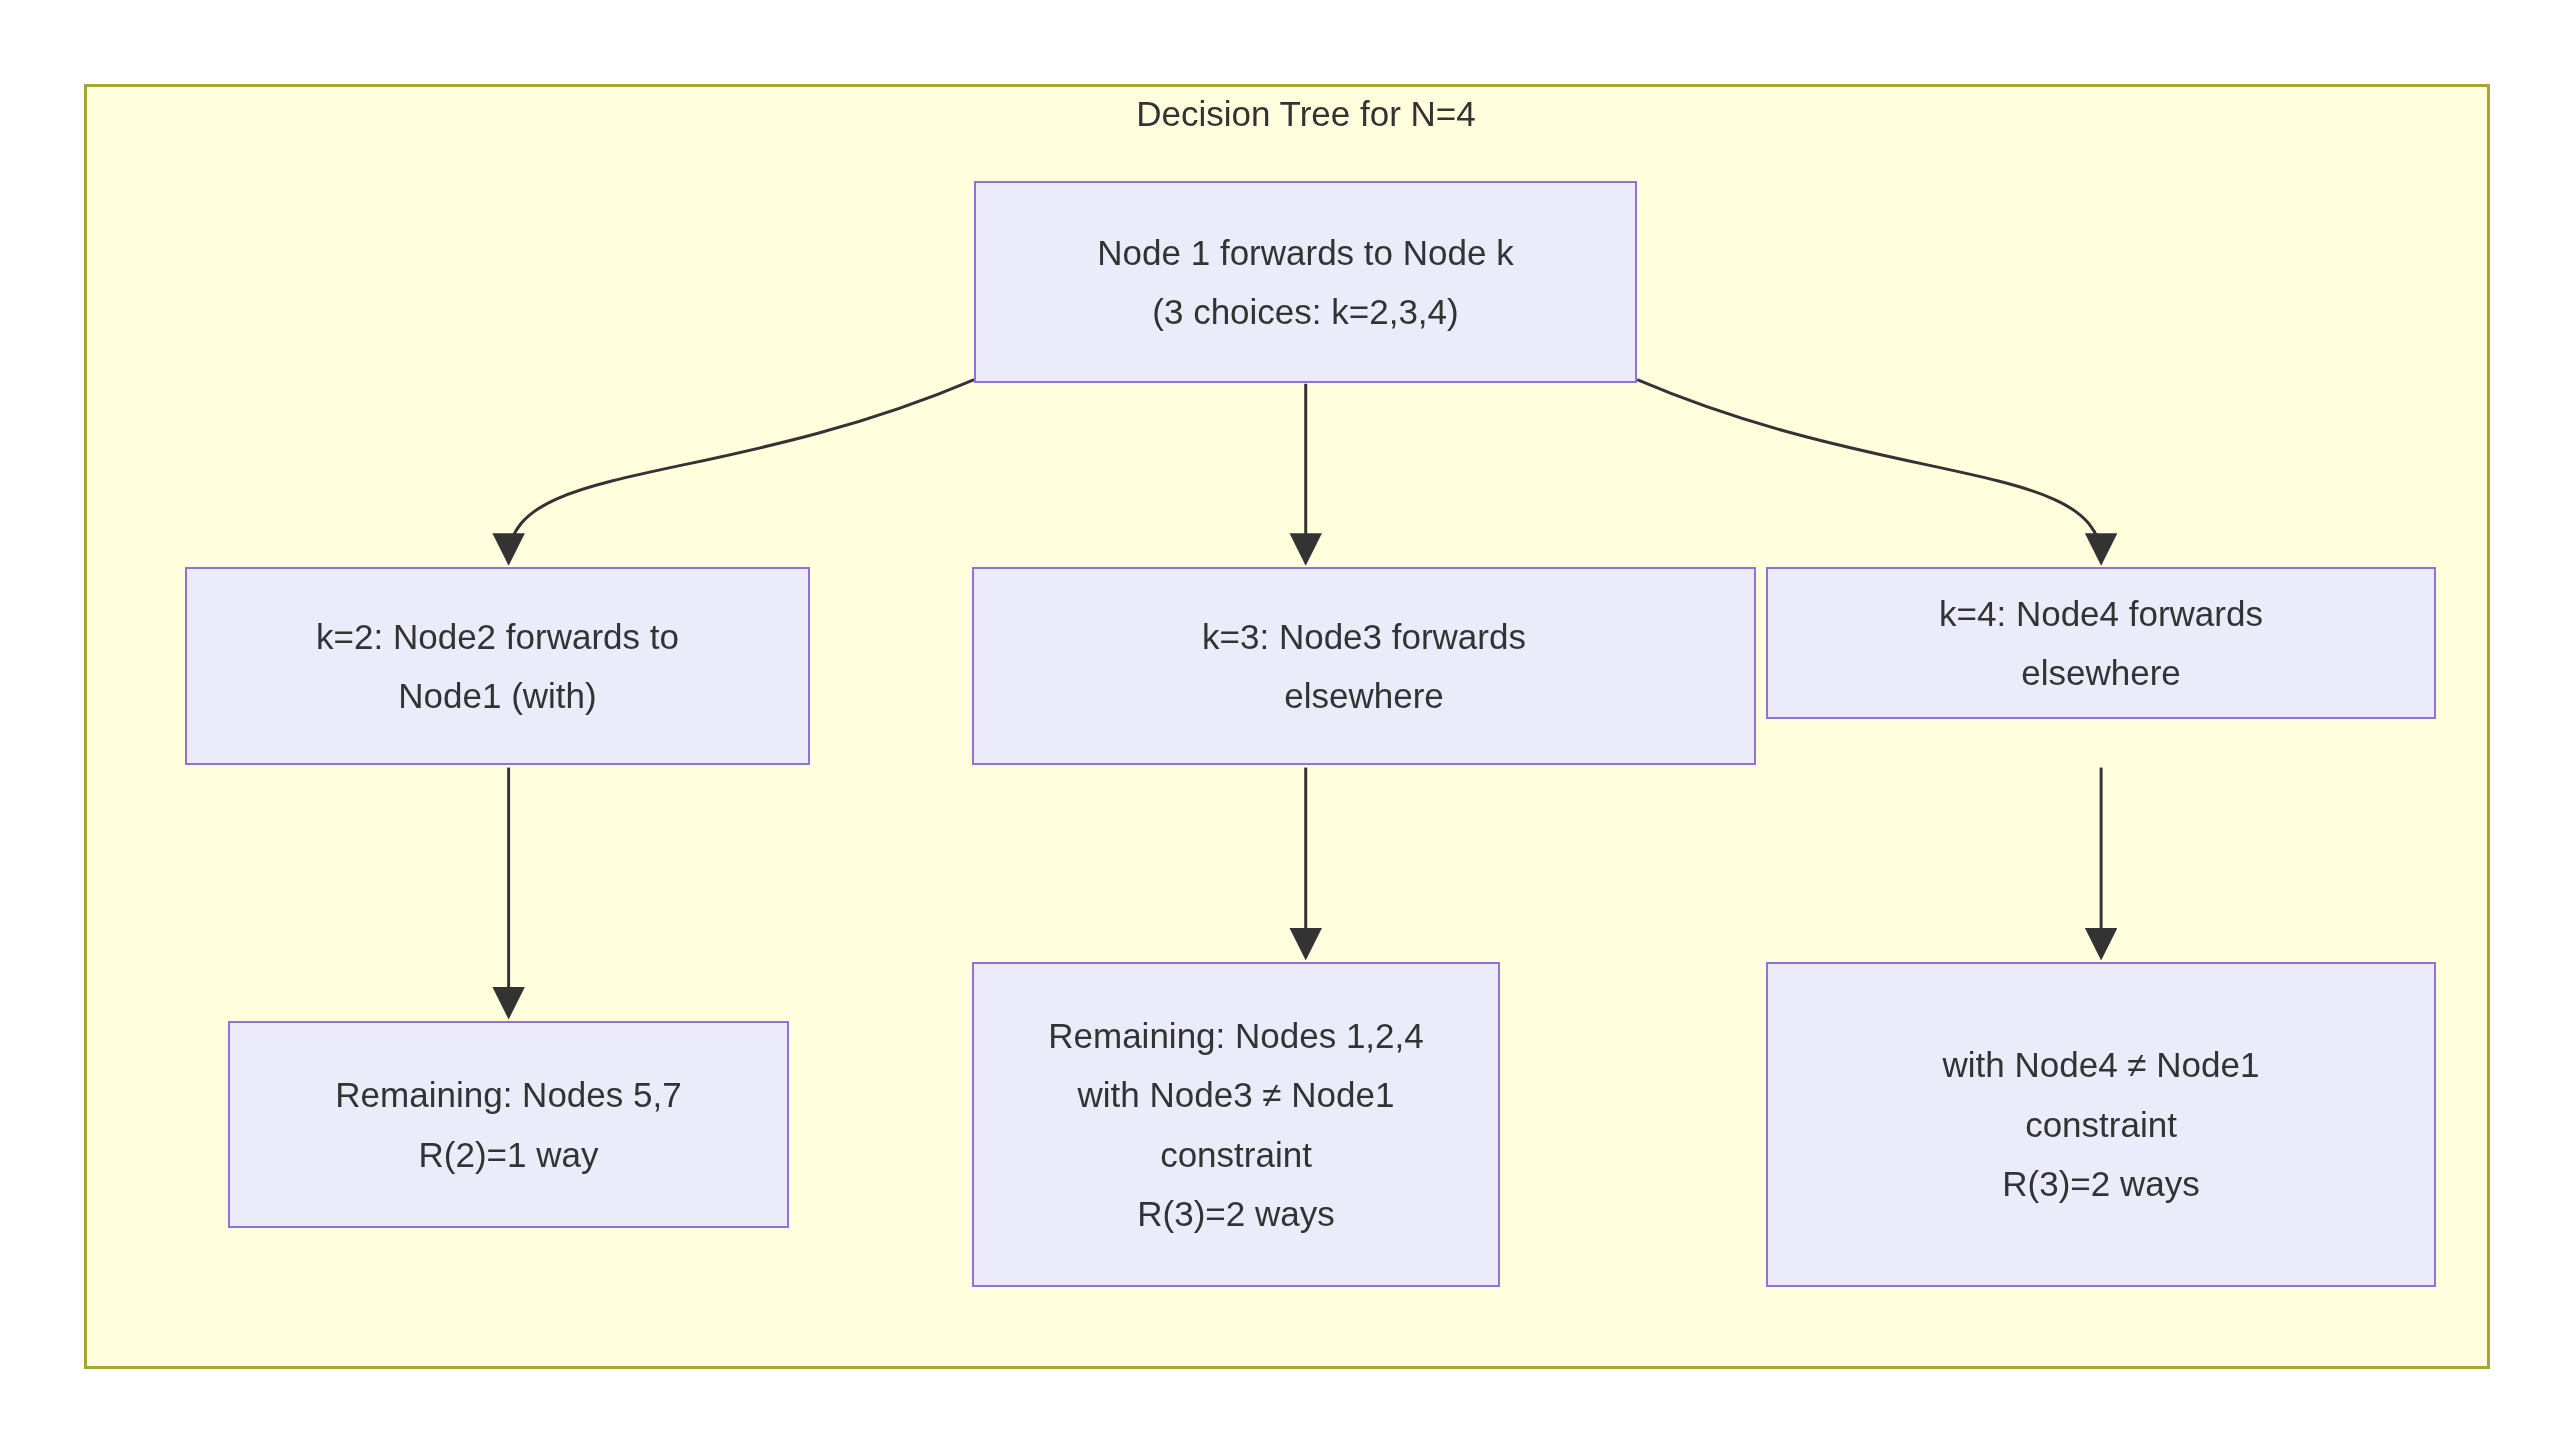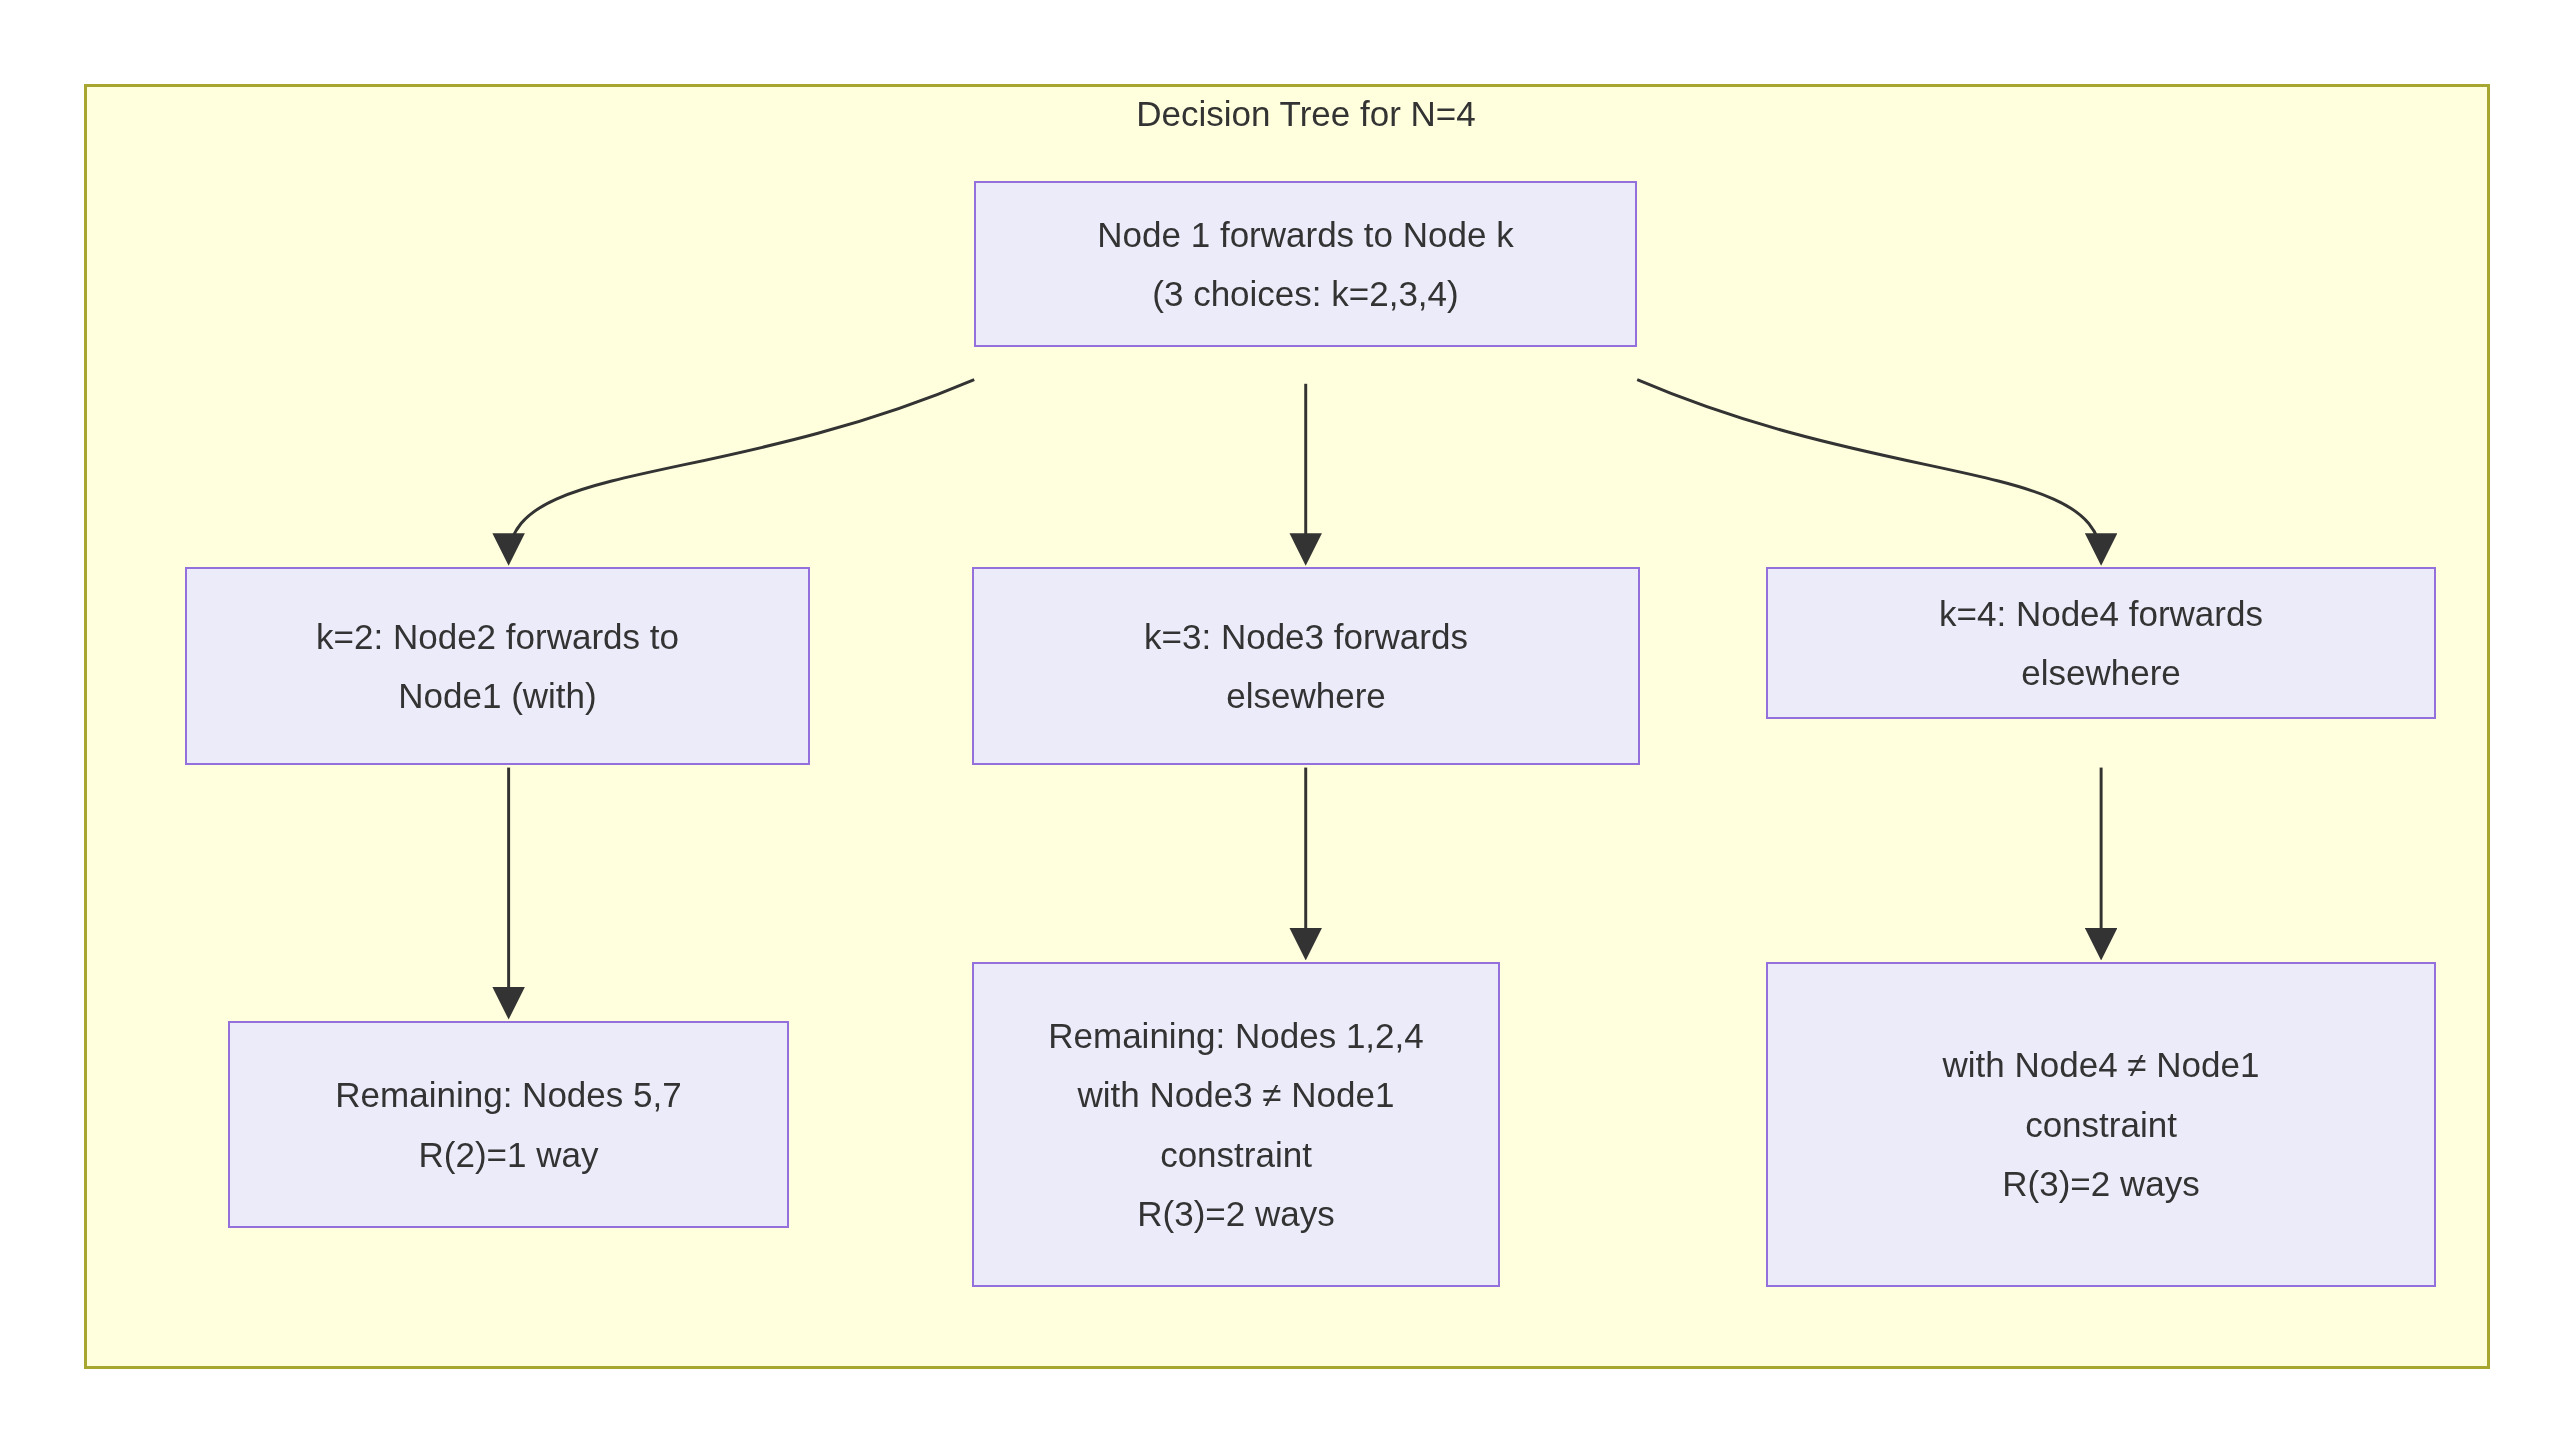--- a/index.html
+++ b/index.html
@@ -33,23 +33,23 @@
     display:flex;
     flex-direction:column;
     justify-content:center;
     align-items:center;
     text-align:center;
     color:var(--text,#333333);
     font-size:35px;
     line-height:1.7;
   }
   .node span{display:block;white-space:nowrap;}
-  #node-root{left:974px;top:181px;width:663px;height:166px;}
+  #node-root{left:974px;top:181px;width:663px;height:202px;}
   #node-k2  {left:185px; top:567px;width:625px;height:198px;}
-  #node-k3  {left:972px;top:567px;width:668px;height:198px;}
+  #node-k3  {left:972px;top:567px;width:784px;height:198px;}
   #node-k4  {left:1766px;top:567px;width:670px;height:152px;}
   #node-r2  {left:228px; top:1021px;width:561px;height:207px;}
   #node-r3a {left:972px;top:962px;width:528px;height:325px;}
   #node-r3b {left:1766px;top:962px;width:670px;height:325px;}
   svg.edges{
     position:absolute;left:0;top:0;width:2576px;height:1455px;
     pointer-events:none;
   }
   svg.edges path.edge{
     stroke:var(--edge,#333333);

